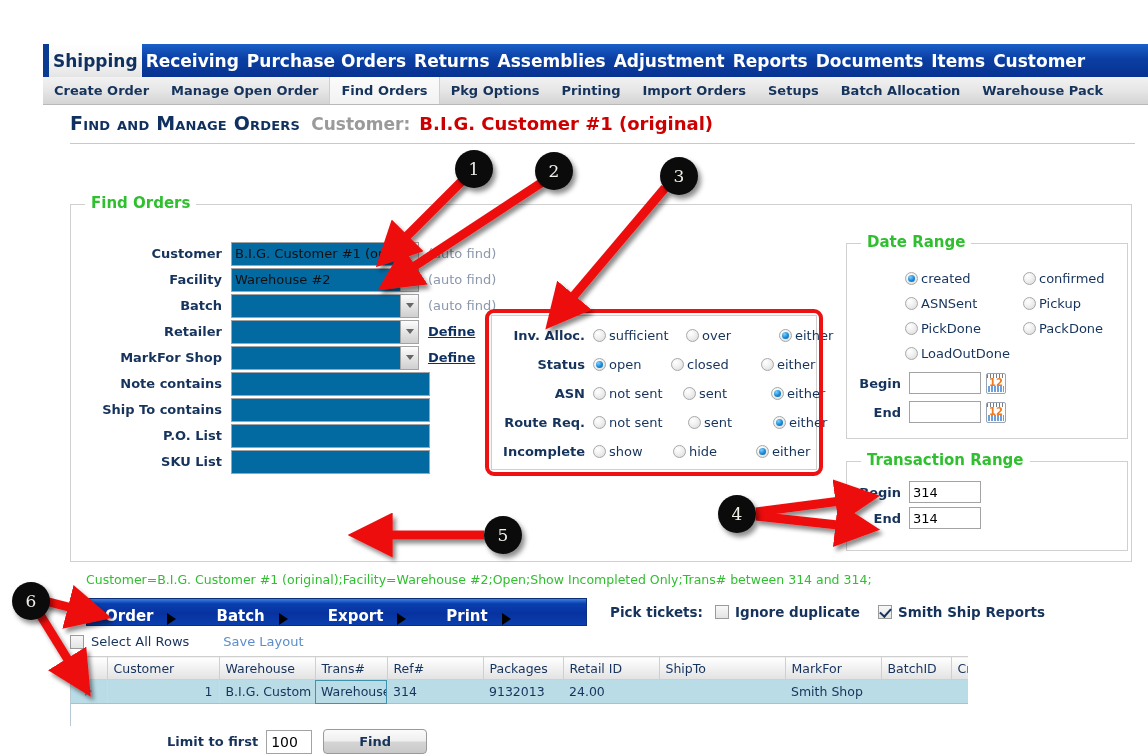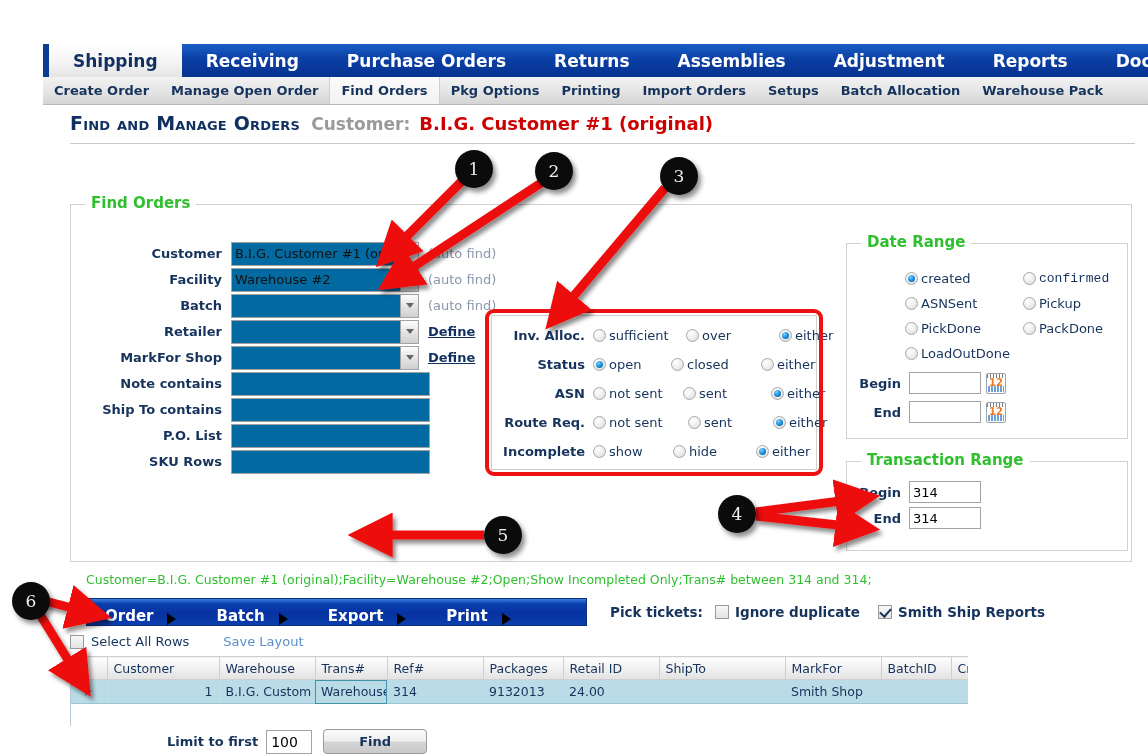--- a/index.html
+++ b/index.html
@@ -16,21 +16,21 @@
   #page { position:absolute; left:0; top:0; width:1148px; height:756px; background:#fff; }
   .left-rail { position:absolute; left:43px; top:44px; width:6px; height:33px; background:#0a3d91; }
 
   
   .mainnav {
     position:absolute; left:49px; top:44px; width:1099px; height:33px;
     background:linear-gradient(to bottom,#1a60c9 0%,#0b3fa3 45%,#073291 100%);
     display:flex; align-items:stretch;
   }
   .mainnav .item {
-    display:flex; align-items:center; padding:0 24px;
+    display:flex; align-items:center; padding:0 4px;
     color:#ffffff; font-weight:bold; font-size:17px;
     font-family:"DejaVu Sans", sans-serif;
     white-space:nowrap; cursor:pointer; letter-spacing:0px;
   }
   .mainnav .item.active {
     background:linear-gradient(to bottom,#ffffff 0%,#f4f4f4 55%,#e4e4e4 100%);
     color:#10305f;
   }
 
   
@@ -292,21 +292,21 @@
         </div>
         <div class="frow" style="left: 30px; top: 192px;">
           <div class="flabel">Ship To contains</div>
           <input class="ftext wide" value="" style="">
         </div>
         <div class="frow" style="left: 30px; top: 218px;">
           <div class="flabel">P.O. List</div>
           <input class="ftext wide" value="" style="">
         </div>
         <div class="frow" style="left: 30px; top: 244px;">
-          <div class="flabel">SKU Rows</div>
+          <div class="flabel">SKU List</div>
           <input class="ftext wide" value="" style="">
         </div>
       </div>
 
     <div id="limitRow">
       <span class="lbl">Limit to first</span>
       <input id="limitInput" value="100" style="">
       <button id="findBtn">Find</button>
     </div>
   </div>
@@ -400,21 +400,21 @@
     </div>
   <div id="optHighlight"></div>
 
   <div class="fs" id="dateRange">
     <div class="legend">Date Range</div>
     <div id="drRadios">
         <div class="opt" style="position: absolute; left: 58px; top: 27px;">
           <span class="radio on"></span>
           <span class="lbl">created</span>
         </div>
-        <div class="opt" style="position: absolute; left: 176px; top: 27px; font-family: Liberation Mono, monospace;">
+        <div class="opt" style="position: absolute; left: 176px; top: 27px;">
           <span class="radio"></span>
           <span class="lbl">confirmed</span>
         </div>
         <div class="opt" style="position: absolute; left: 58px; top: 52px;">
           <span class="radio"></span>
           <span class="lbl">ASNSent</span>
         </div>
         <div class="opt" style="position: absolute; left: 176px; top: 52px;">
           <span class="radio"></span>
           <span class="lbl">Pickup</span>

